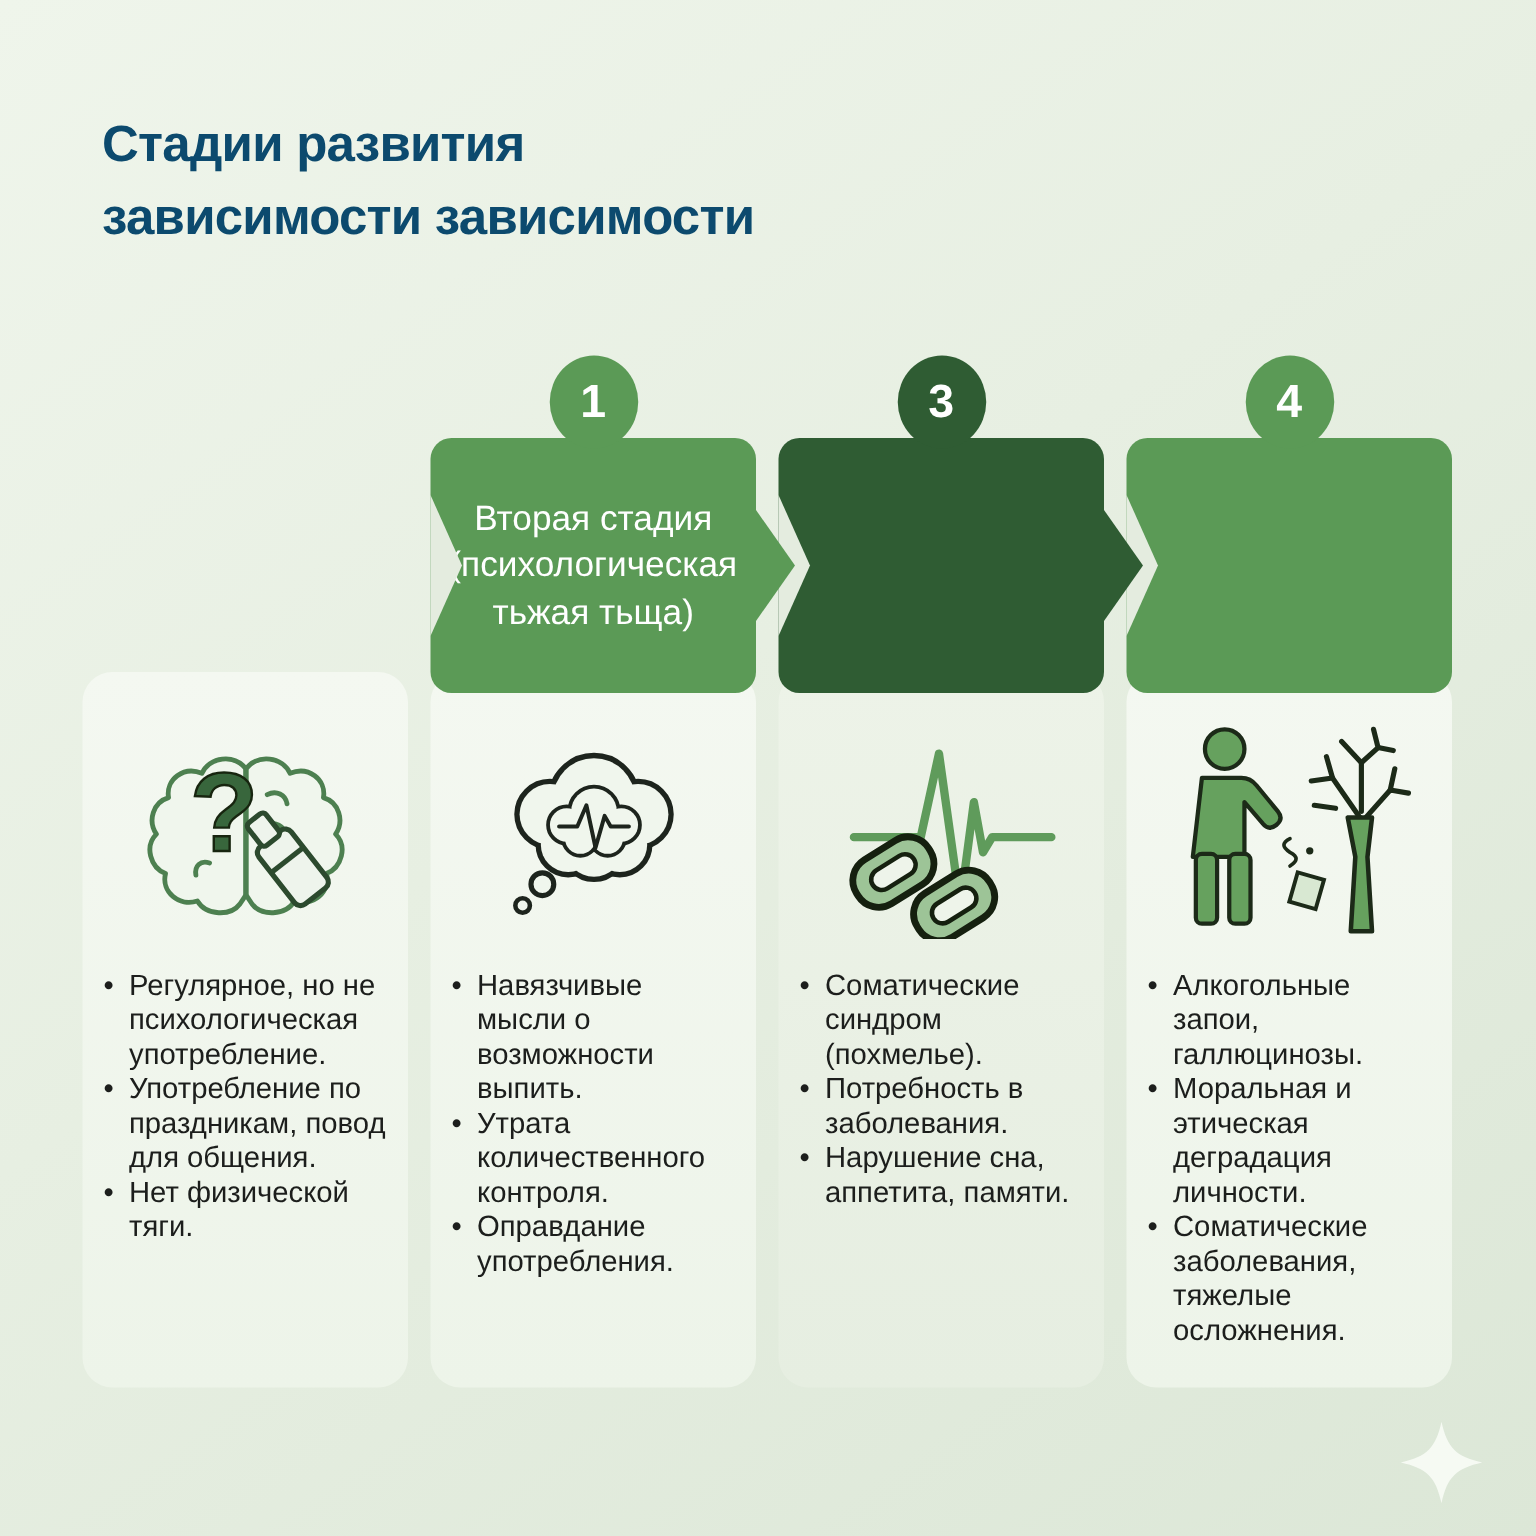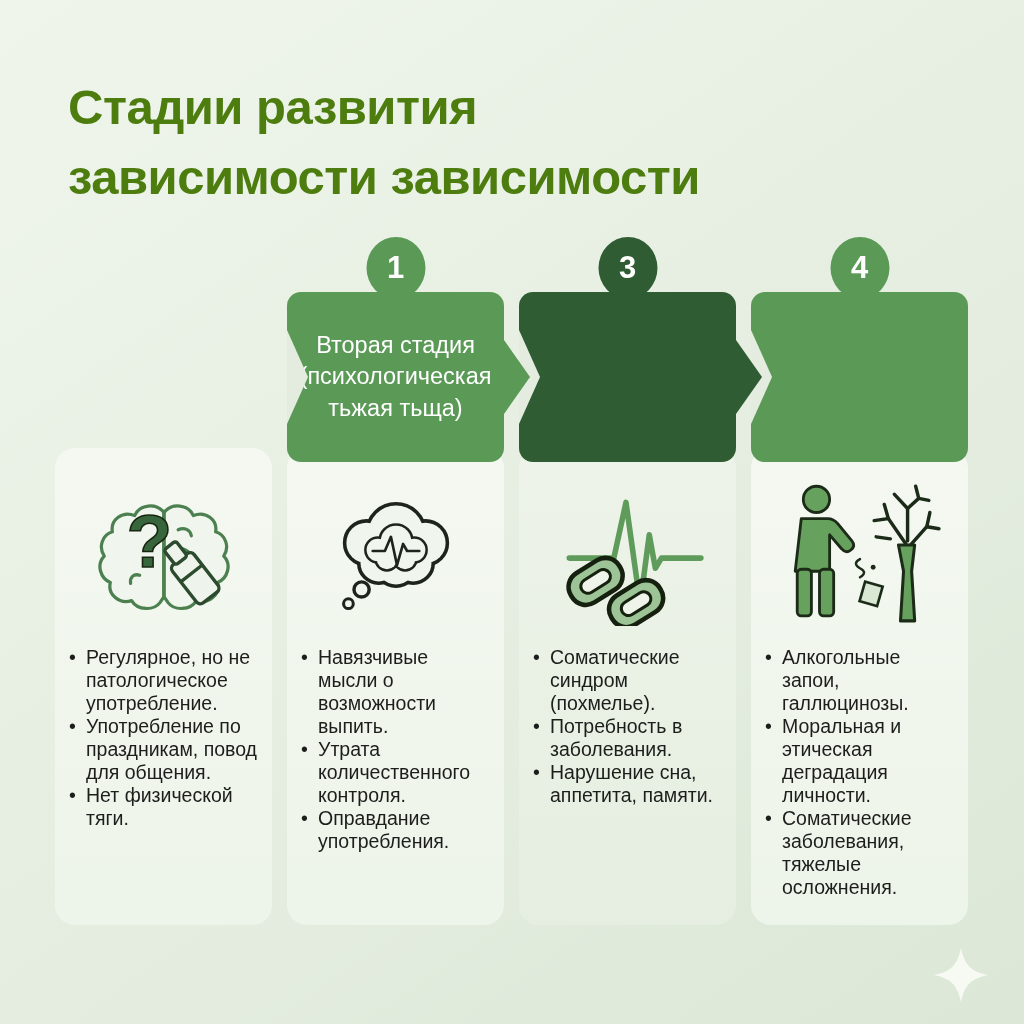--- a/index.html
+++ b/index.html
@@ -3,21 +3,21 @@
 <meta charset="utf-8">
 <style>
   html,body { margin:0; padding:0; }
   body {
     width:1024px; height:1024px; position:relative; overflow:hidden;
     background: linear-gradient(145deg,#eff5eb 0%, #e7efe2 45%, #dce7d7 100%);
     font-family:"Liberation Sans", sans-serif;
   }
   .title {
     position:absolute; left:68px; top:72px;
-    font-size:49px; font-weight:bold; color:#4d7c0f;
+    font-size:34px; font-weight:bold; color:#0c4a6e;
     line-height:1.43; letter-spacing:-0.5px;
   }
   .columns {
     position:absolute; left:55px; right:56px; top:292px;
     display:flex; gap:15px;
   }
   .column { flex:1; position:relative; padding-top:156px; }
   .badge {
     position:absolute; top:-55px; left:50%; transform:translateX(-50%);
     width:59px; height:62px; border-radius:50%;
@@ -99,21 +99,21 @@
           <g transform="rotate(-38 108 100)" stroke="#2c4a2e" stroke-width="3.4" fill="#eef4ec" stroke-linejoin="round">
             <rect x="95" y="80" width="27" height="48" rx="5"></rect>
             <rect x="101" y="63" width="15" height="19" rx="3"></rect>
             <line x1="95" y1="98" x2="122" y2="98"></line>
           </g>
         </svg>
       </div>
       <ul class="items">
         <li>
             <span class="marker">•</span>
-            <span class="itext">Регулярное, но не патологическое употребление.</span>
+            <span class="itext">Регулярное, но не психологическая употребление.</span>
           </li>
         <li>
             <span class="marker">•</span>
             <span class="itext">Употребление по праздникам, повод для общения.</span>
           </li>
         <li>
             <span class="marker">•</span>
             <span class="itext">Нет физической тяги.</span>
           </li>
       </ul>

